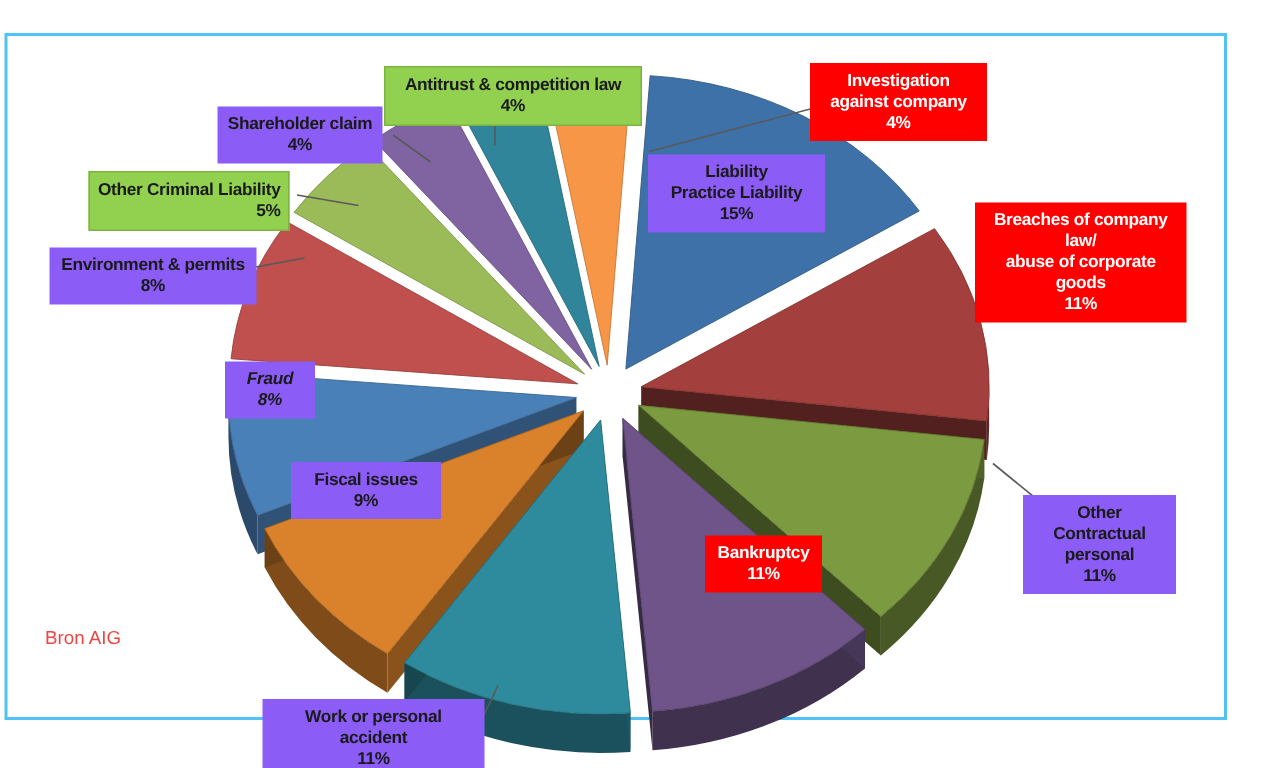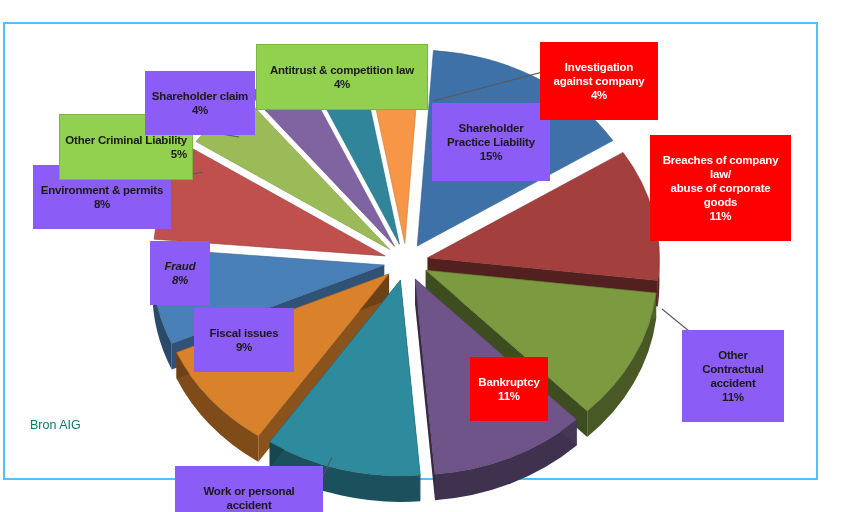--- a/index.html
+++ b/index.html
@@ -3,26 +3,26 @@
 <meta charset="utf-8">
 <style>
   html,body{margin:0;padding:0;background:#ffffff;}
   body{width:845px;height:512px;position:relative;overflow:hidden;
        font-family:"Liberation Sans",sans-serif;}
   #frame{position:absolute;left:3px;top:22px;width:815px;height:458px;
          border:2px solid #4FC3F7;box-sizing:border-box;background:#fff;}
   #chart-svg{position:absolute;left:0;top:0;width:845px;height:512px;}
   .lbl{position:absolute;text-align:center;font-weight:bold;
        font-size:11.5px;line-height:1.22;letter-spacing:-0.2px;
-       padding:18px 5px;box-sizing:border-box;}
+       padding:5px 5px;box-sizing:border-box;}
   .lbl-blue{background:#8b5cf6;color:#1a1a1a;}
   .lbl-red{background:#FF0000;color:#ffffff;}
   .lbl-green{background:#92D050;color:#1a1a1a;border:1px solid #7cb342;}
   .src{position:absolute;left:30px;top:418px;font-size:12.5px;
-       color:#0f766e;font-weight:normal;}
+       color:#ef4444;font-weight:normal;}
 </style>
 </head>
 <body>
 
 <div id="frame"></div>
 
 <svg id="chart-svg" viewBox="0 0 845 512" xmlns="http://www.w3.org/2000/svg">
   <g id="pie-group">
       <g>
         <path d="M404.7992574462095,243.4414968818663 L363.4867670596553,50.57404194134736 A232,196 0 0 1 420.9827593548465,47.91894303094074 Z" fill="#F79646" stroke="#c67838" stroke-width="0.6"></path>
@@ -82,40 +82,40 @@
     <path d="M662,309 L700,340"></path>
     <path d="M332,457 L322,478 L258,478"></path>
     <path d="M203,172 L160,180"></path>
     <path d="M239,137 L198,130"></path>
     <path d="M287,108 L262,90"></path>
     <path d="M330,97 L330,78"></path>
   </g>
 </svg>
 
 <div class="lbl lbl-blue" style="left:432px;top:103px;width:118px;">
-  <div>Shareholder</div>
+  <div>Liability</div>
   <div>Practice Liability</div>
   <div>15%</div>
 </div>
 
 <div class="lbl lbl-red" style="left:540px;top:42px;width:118px;">
   <div>Investigation</div>
   <div>against company</div>
   <div>4%</div>
 </div>
 
 <div class="lbl lbl-red" style="left:650px;top:135px;width:141px;">
   <div>Breaches of company law/</div>
   <div>abuse of corporate goods</div>
   <div>11%</div>
 </div>
 
 <div class="lbl lbl-blue" style="left:682px;top:330px;width:102px;">
   <div>Other Contractual</div>
-  <div>accident</div>
+  <div>personal</div>
   <div>11%</div>
 </div>
 
 <div class="lbl lbl-red" style="left:470px;top:357px;width:78px;">
   <div>Bankruptcy</div>
   <div>11%</div>
 </div>
 
 <div class="lbl lbl-blue" style="left:175px;top:466px;width:148px;">
   <div>Work or personal accident</div>

